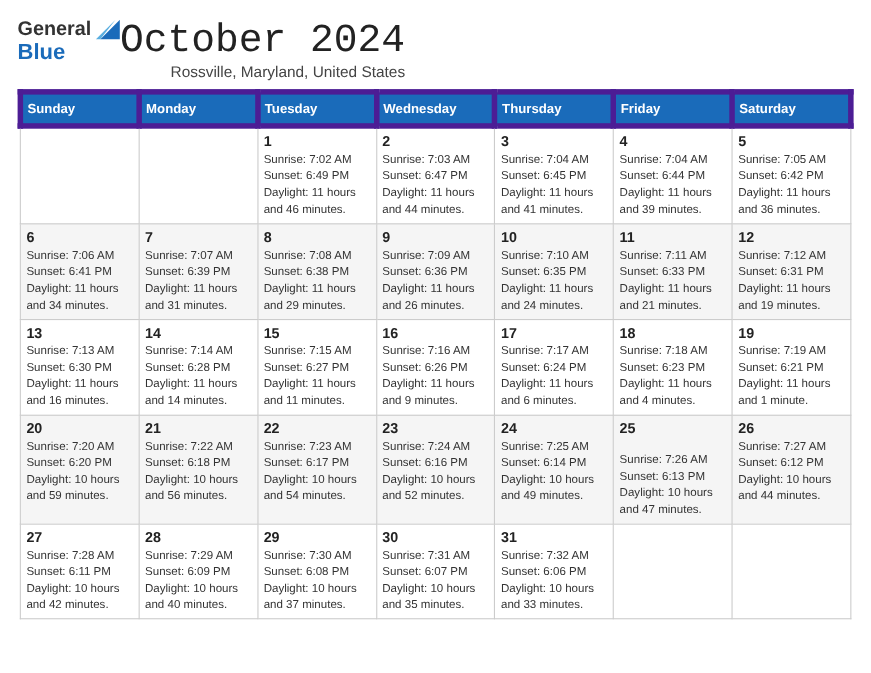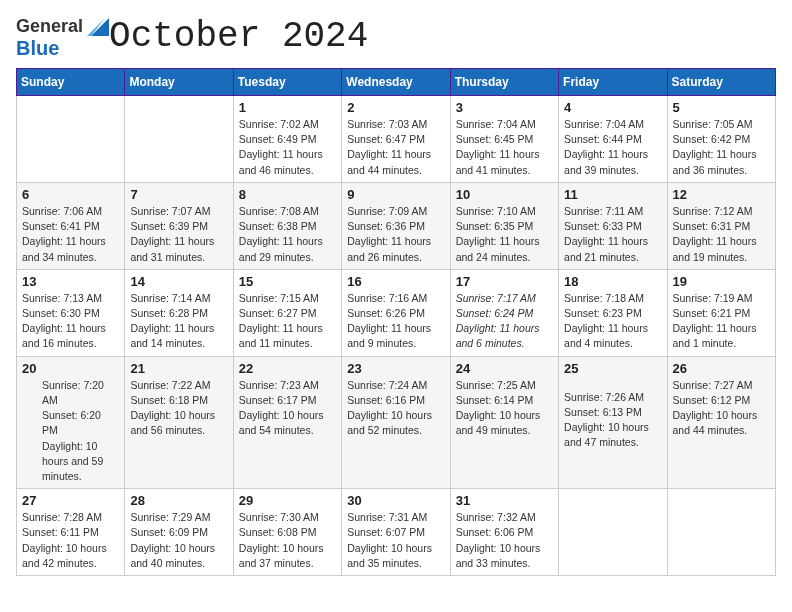--- a/index.html
+++ b/index.html
@@ -43,21 +43,21 @@
       border-collapse: collapse;
       font-size: 11px;
     }
     .calendar th {
       background: #1a6bba;
       color: #fff;
       padding: 6px 4px;
       text-align: left;
       font-size: 12px;
       font-weight: bold;
-      border: 1px solid #4c1d95;
+      border: 5px solid #4c1d95;
     }
     .calendar td {
       border: 1px solid #ccc;
       vertical-align: top;
       padding: 4px 5px;
       width: 108px;
       min-height: 80px;
       background: #fff;
     }
     .calendar tr:nth-child(even) td {
@@ -89,20 +89,21 @@
         <polygon points="4,18 22,0 22,18" fill="#1a6bba"></polygon>
         <polygon points="0,18 18,0 4,18" fill="#5aaee0"></polygon>
       </svg>
     </div>
     <div>
       <span style="font-size:20px;font-weight:bold;color:#1a6bba;">Blue</span>
     </div>
   </div>
   <div class="title-block">
     <div class="month-title">October 2024</div>
+    <div class="location">Rossville, Maryland, United States</div>
   </div>
 </div>
 
 <table class="calendar">
   <thead>
     <tr>
     <th>Sunday</th>
         <th>Monday</th>
         <th>Tuesday</th>
         <th>Wednesday</th>
@@ -210,41 +211,41 @@
 Daylight: 11 hours and 11 minutes.</div>
         </td>
         <td>
           <div class="day-num">16</div>
           <div class="day-info" style="white-space: pre-line;">Sunrise: 7:16 AM
 Sunset: 6:26 PM
 Daylight: 11 hours and 9 minutes.</div>
         </td>
         <td>
           <div class="day-num">17</div>
-          <div class="day-info" style="white-space: pre-line; font-style: italic;">Sunrise: 7:17 AM
+          <div class="day-info" style="white-space: pre-line;">Sunrise: 7:17 AM
 Sunset: 6:24 PM
 Daylight: 11 hours and 6 minutes.</div>
         </td>
         <td>
           <div class="day-num">18</div>
           <div class="day-info" style="white-space: pre-line;">Sunrise: 7:18 AM
 Sunset: 6:23 PM
 Daylight: 11 hours and 4 minutes.</div>
         </td>
         <td>
           <div class="day-num">19</div>
           <div class="day-info" style="white-space: pre-line;">Sunrise: 7:19 AM
 Sunset: 6:21 PM
 Daylight: 11 hours and 1 minute.</div>
         </td>
       </tr>
       <tr>
         <td>
           <div class="day-num">20</div>
-          <div class="day-info" style="white-space: pre-line; margin-left: 20px;">Sunrise: 7:20 AM
+          <div class="day-info" style="white-space: pre-line;">Sunrise: 7:20 AM
 Sunset: 6:20 PM
 Daylight: 10 hours and 59 minutes.</div>
         </td>
         <td>
           <div class="day-num">21</div>
           <div class="day-info" style="white-space: pre-line;">Sunrise: 7:22 AM
 Sunset: 6:18 PM
 Daylight: 10 hours and 56 minutes.</div>
         </td>
         <td>

